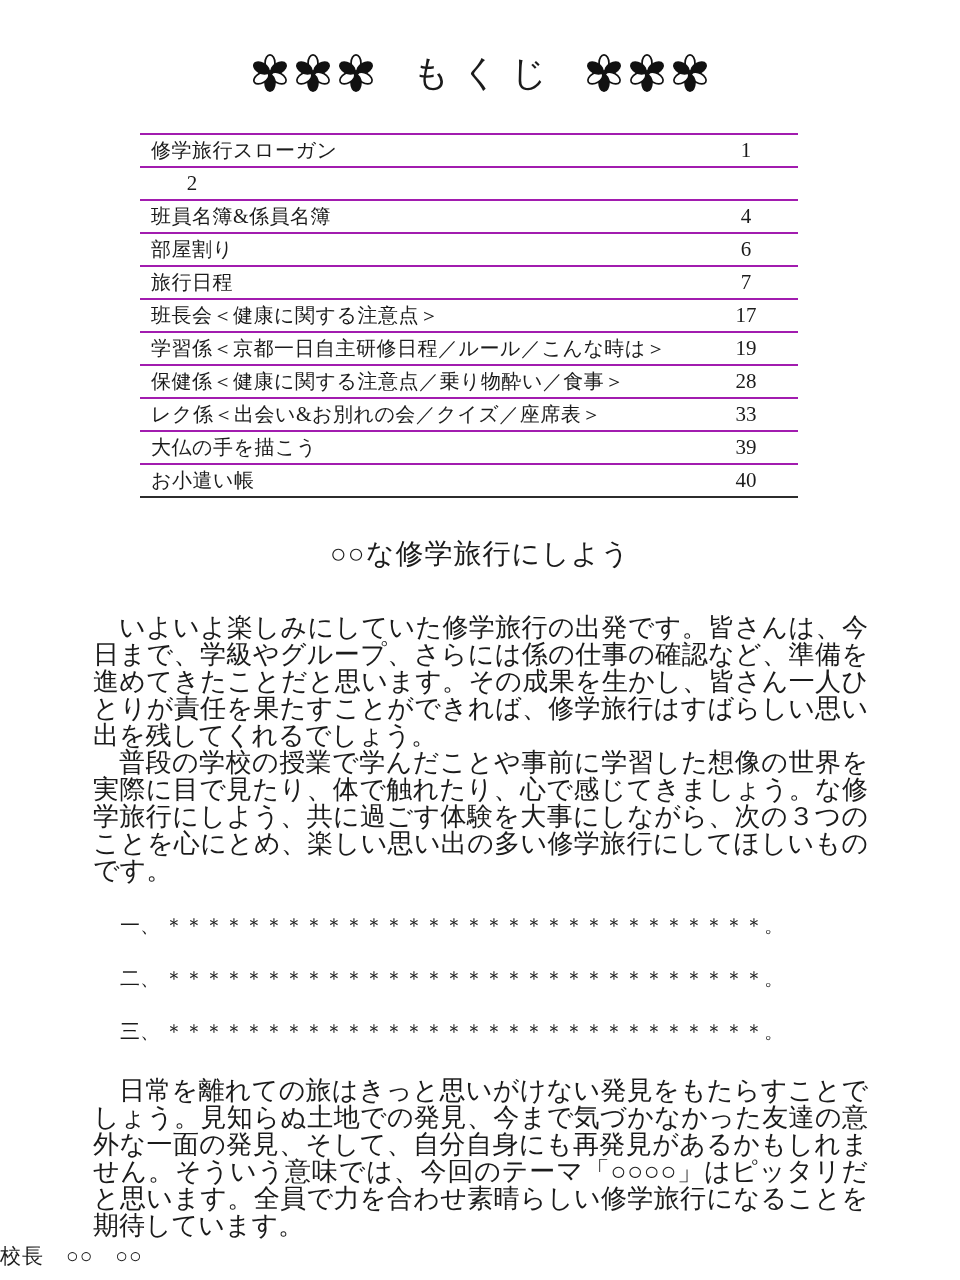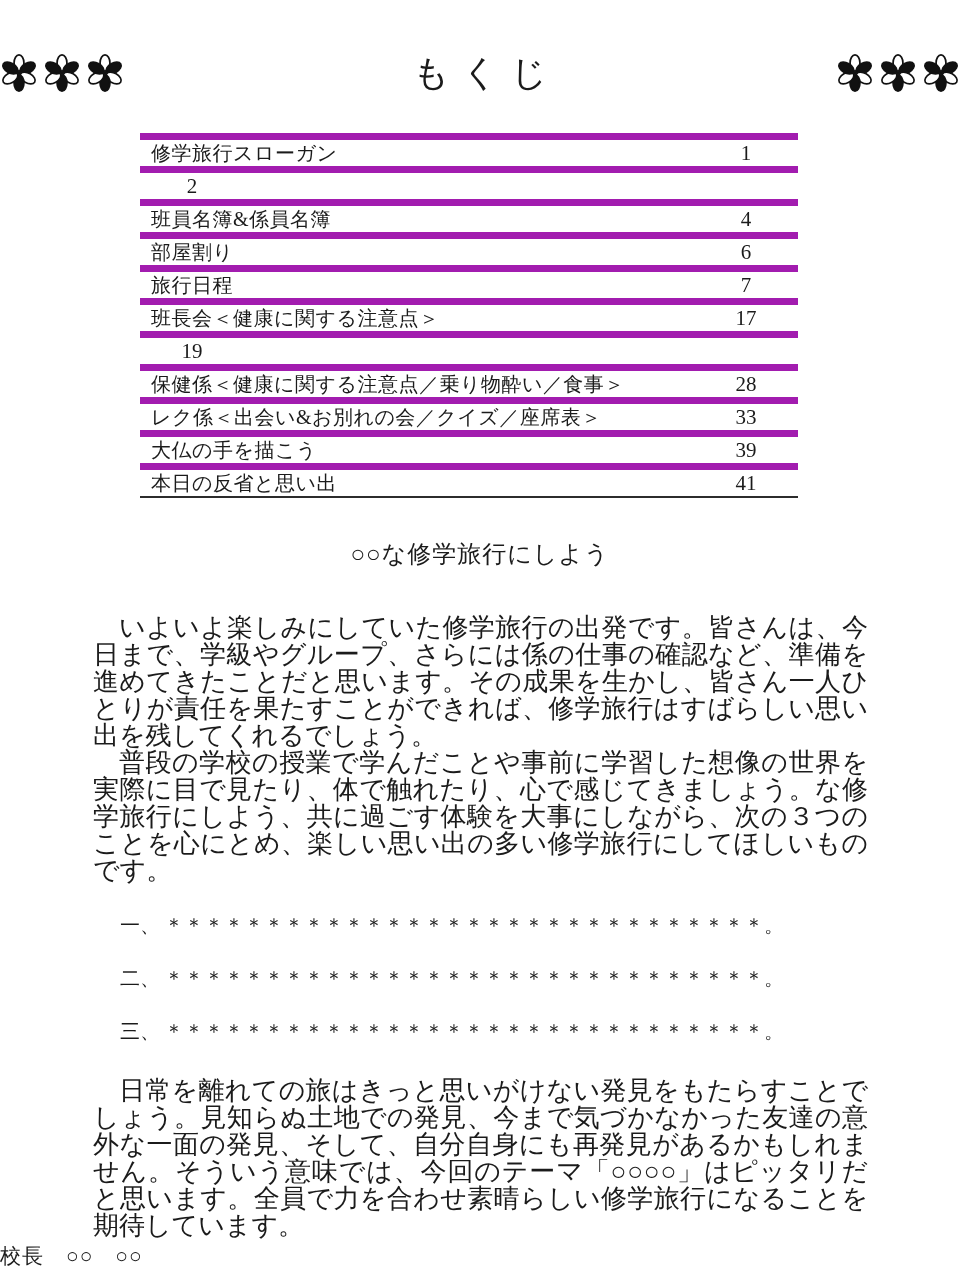--- a/index.html
+++ b/index.html
@@ -9,21 +9,21 @@
     margin:0 auto;
     background:#ffffff;
     color:#1b1b1b;
     font-family:"Liberation Serif","DejaVu Serif",serif;
     overflow:hidden;
   }
   
   .title-row{
     margin-top:50px;
     display:flex;
-    justify-content:space-between;
+    justify-content:center;
     align-items:center;
     gap:26px;
     height:46px;
   }
   .flower-group{display:flex;align-items:center;gap:5px;}
   .florette-slot{display:inline-flex;width:38px;height:40px;align-items:center;justify-content:center;}
   .florette{width:38px;height:40px;display:block;}
   h1.page-title{
     margin:0;
     font-size:36px;
@@ -36,39 +36,39 @@
   .toc{
     width:658px;
     margin:37px 0 0 140px;
     border-bottom:2px solid #2c2c2c;
   }
   .toc-row{
     display:flex;
     align-items:center;
     height:33px;
     box-sizing:border-box;
-    border-top:7px solid #a21caf;
+    border-top:2px solid #a21caf;
   }
   .toc-label{
     flex:1;
     padding-left:11px;
     font-size:20px;
     letter-spacing:0.5px;
     white-space:nowrap;
   }
   .toc-page{
     width:104px;
     text-align:center;
     font-size:21px;
   }
   
   h2.section-title{
     margin:36px 0 0 0;
     text-align:center;
-    font-size:24px;
+    font-size:28px;
     font-weight:normal;
     line-height:40px;
     letter-spacing:1px;
   }
   .body-text{
     margin:40px 92px 0 93px;
     font-size:26px;
     line-height:27px;
     text-align:justify;
   }
@@ -259,37 +259,38 @@
       </div>
       <div class="toc-row">
         <span class="toc-label">旅行日程</span>
         <span class="toc-page">7</span>
       </div>
       <div class="toc-row">
         <span class="toc-label">班長会＜健康に関する注意点＞</span>
         <span class="toc-page">17</span>
       </div>
       <div class="toc-row">
+        <span class="toc-label">学習係＜京都一日自主研修日程／ルール／こんな時は＞</span>
         <span class="toc-page">19</span>
       </div>
       <div class="toc-row">
         <span class="toc-label">保健係＜健康に関する注意点／乗り物酔い／食事＞</span>
         <span class="toc-page">28</span>
       </div>
       <div class="toc-row">
         <span class="toc-label">レク係＜出会い&amp;お別れの会／クイズ／座席表＞</span>
         <span class="toc-page">33</span>
       </div>
       <div class="toc-row">
         <span class="toc-label">大仏の手を描こう</span>
         <span class="toc-page">39</span>
       </div>
       <div class="toc-row">
-        <span class="toc-label">本日の反省と思い出</span>
-        <span class="toc-page">41</span>
+        <span class="toc-label">お小遣い帳</span>
+        <span class="toc-page">40</span>
       </div>
     </div>
 
   <h2 class="section-title">○○な修学旅行にしよう</h2>
 
   <div class="body-text">
     <p>いよいよ楽しみにしていた修学旅行の出発です。皆さんは、今日まで、学級やグループ、さらには係の仕事の確認など、準備を進めてきたことだと思います。その成果を生かし、皆さん一人ひとりが責任を果たすことができれば、修学旅行はすばらしい思い出を残してくれるでしょう。</p>
     <p>普段の学校の授業で学んだことや事前に学習した想像の世界を実際に目で見たり、体で触れたり、心で感じてきましょう。な修学旅行にしよう、共に過ごす体験を大事にしながら、次の３つのことを心にとめ、楽しい思い出の多い修学旅行にしてほしいものです。</p>
   </div>
 

